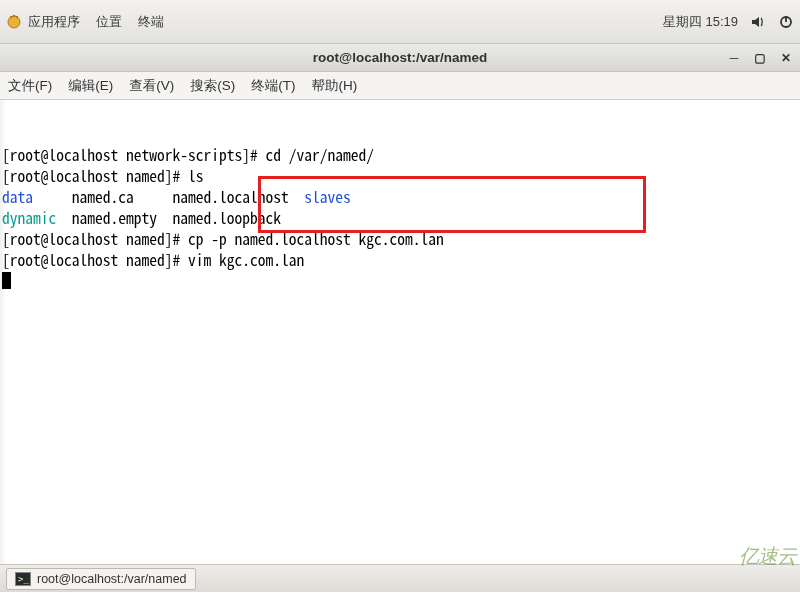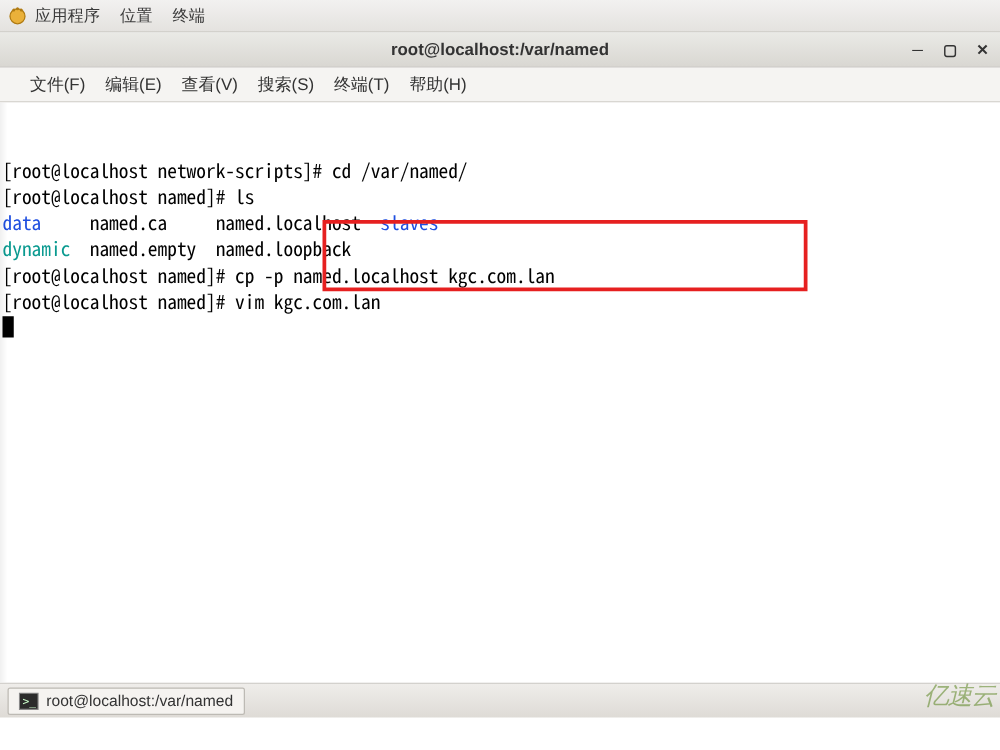--- a/index.html
+++ b/index.html
@@ -1,25 +1,25 @@
 <!DOCTYPE html>
 <html><head>
 <meta charset="utf-8">
 <style>
   * { margin: 0; padding: 0; box-sizing: border-box; }
   html, body { width: 800px; height: 600px; font-family: sans-serif; background:#fff; overflow:hidden; }
-  .topbar { height:26px; background:linear-gradient(#f2f1f0,#e4e2df); border-bottom:1px solid #c6c3bf; display:flex; align-items:center; padding:0 6px; font-size:13px; color:#3a3a3a; }
+  .topbar { height:44px; background:linear-gradient(#f2f1f0,#e4e2df); border-bottom:1px solid #c6c3bf; display:flex; align-items:center; padding:0 6px; font-size:13px; color:#3a3a3a; }
   .topbar .tmenu { margin-right:16px; cursor:default; }
   .topbar .spacer { flex:1; }
   .topbar .tray { display:flex; align-items:center; gap:12px; }
   .appicon { width:16px; height:16px; }
   .titlebar { height:28px; background:linear-gradient(#eaeae6,#d9d7d2); border-bottom:1px solid #c6c3bf; display:flex; align-items:center; justify-content:center; position:relative; font-size:13.5px; font-weight:bold; color:#333; }
   .winctrls { position:absolute; right:4px; top:0; height:100%; display:flex; align-items:center; gap:6px; }
   .winbtn { width:20px; height:20px; display:flex; align-items:center; justify-content:center; font-size:12px; color:#333; cursor:pointer; }
-  .menubar { height:28px; background:#f5f4f2; border-bottom:1px solid #d0cdc8; display:flex; align-items:center; padding:0 24px; font-size:13.5px; color:#333; gap:16px; }
+  .menubar { height:28px; background:#f5f4f2; border-bottom:1px solid #d0cdc8; display:flex; align-items:center; padding:0 8px; font-size:13.5px; color:#333; gap:16px; }
   .menubar .mitem { cursor:default; }
   .term { position:relative; height:464px; background:#ffffff; font-family: "WenQuanYi Micro Hei Mono","Noto Sans Mono CJK SC","DejaVu Sans Mono",monospace; font-size:15.5px; line-height:21px; color:#000; padding:2px 2px; white-space:pre; overflow:hidden; }
   .blue { color:#1f4fe0; }
   .teal { color:#0a9a90; }
   .hl { position:absolute; border:3px solid #e62020; }
   .taskbar { height:28px; background:linear-gradient(#efedea,#dedbd6); border-top:1px solid #c6c3bf; display:flex; align-items:center; padding:0 6px; font-size:12.5px; color:#333; gap:8px; }
   .taskbtn { display:flex; align-items:center; gap:6px; padding:2px 8px; border:1px solid #bdbab4; background:#f5f3f0; border-radius:2px; height:22px; }
   .watermark { position:absolute; right:4px; bottom:30px; opacity:0.5; font-size:20px; font-style:italic; color:#4d7c0f; letter-spacing:-1px;}
   .cursor { display:inline-block; width:9px; height:17px; background:#000; vertical-align:-2px; }
   .termshadow { position:absolute; left:0; top:0; width:6px; height:100%; background:linear-gradient(to right, rgba(0,0,0,0.06), transparent); pointer-events:none;}
@@ -32,20 +32,31 @@
       <circle cx="8" cy="8" r="6" fill="#eab13a" stroke="#b07b12" stroke-width="1"></circle>
       <circle cx="5" cy="3" r="1.2" fill="#b07b12"></circle>
       <circle cx="8" cy="2" r="1.2" fill="#b07b12"></circle>
       <circle cx="11" cy="3" r="1.2" fill="#b07b12"></circle>
     </svg>
   <span style="width:6px"></span>
   <span class="tmenu">应用程序</span>
   <span class="tmenu">位置</span>
   <span class="tmenu">终端</span>
   <span class="spacer"></span>
+  <div class="tray">
+    <span>星期四 15:19</span>
+    <svg width="16" height="16" viewBox="0 0 16 16">
+        <path d="M2 6h3l4-3v10l-4-3H2z" fill="#333"></path>
+        <path d="M11 4c1.5 1 1.5 7 0 8" stroke="#333" fill="none" stroke-width="1.3"></path>
+      </svg>
+    <svg width="16" height="16" viewBox="0 0 16 16">
+        <circle cx="8" cy="8" r="5" fill="none" stroke="#333" stroke-width="1.8"></circle>
+        <line x1="8" y1="2" x2="8" y2="8" stroke="#333" stroke-width="1.8"></line>
+      </svg>
+  </div>
 </div>
 
 <div class="titlebar">
   <span>root@localhost:/var/named</span>
   <div class="winctrls">
     <span class="winbtn">─</span>
     <span class="winbtn">▢</span>
     <span class="winbtn">✕</span>
   </div>
 </div>

